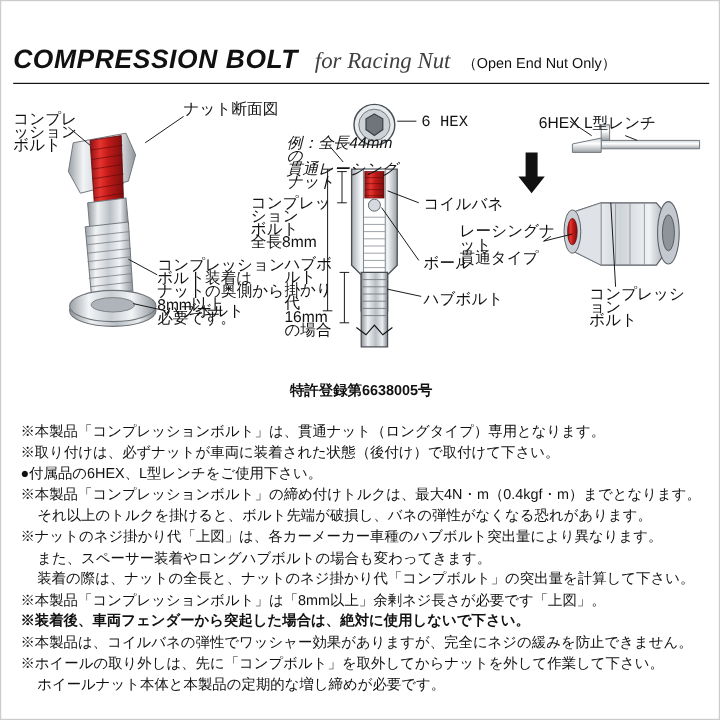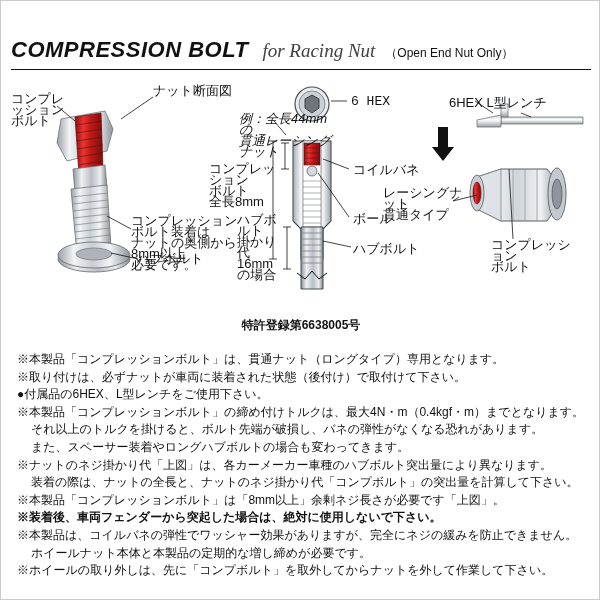--- a/index.html
+++ b/index.html
@@ -328,23 +328,23 @@
 ボルト</div>
 
   <div class="patent">特許登録第6638005号</div>
 
   <div class="notes">
     <div class="note">※本製品「コンプレッションボルト」は、貫通ナット（ロングタイプ）専用となります。</div>
     <div class="note">※取り付けは、必ずナットが車両に装着された状態（後付け）で取付けて下さい。</div>
     <div class="note">●付属品の6HEX、L型レンチをご使用下さい。</div>
     <div class="note">※本製品「コンプレッションボルト」の締め付けトルクは、最大4N・m（0.4kgf・m）までとなります。</div>
     <div class="note indent">それ以上のトルクを掛けると、ボルト先端が破損し、バネの弾性がなくなる恐れがあります。</div>
+    <div class="note">※ナットのネジ掛かり代「上図」は、各カーメーカー車種のハブボルト突出量により異なります。</div>
     <div class="note indent">また、スペーサー装着やロングハブボルトの場合も変わってきます。</div>
-    <div class="note">※ナットのネジ掛かり代「上図」は、各カーメーカー車種のハブボルト突出量により異なります。</div>
     <div class="note indent">装着の際は、ナットの全長と、ナットのネジ掛かり代「コンプボルト」の突出量を計算して下さい。</div>
     <div class="note">※本製品「コンプレッションボルト」は「8mm以上」余剰ネジ長さが必要です「上図」。</div>
     <div class="note bold">※装着後、車両フェンダーから突起した場合は、絶対に使用しないで下さい。</div>
     <div class="note">※本製品は、コイルバネの弾性でワッシャー効果がありますが、完全にネジの緩みを防止できません。</div>
+    <div class="note">※ホイールの取り外しは、先に「コンプボルト」を取外してからナットを外して作業して下さい。</div>
     <div class="note indent">ホイールナット本体と本製品の定期的な増し締めが必要です。</div>
-    <div class="note">※ホイールの取り外しは、先に「コンプボルト」を取外してからナットを外して作業して下さい。</div>
   </div>
 
 </div>
 
 </body></html>

